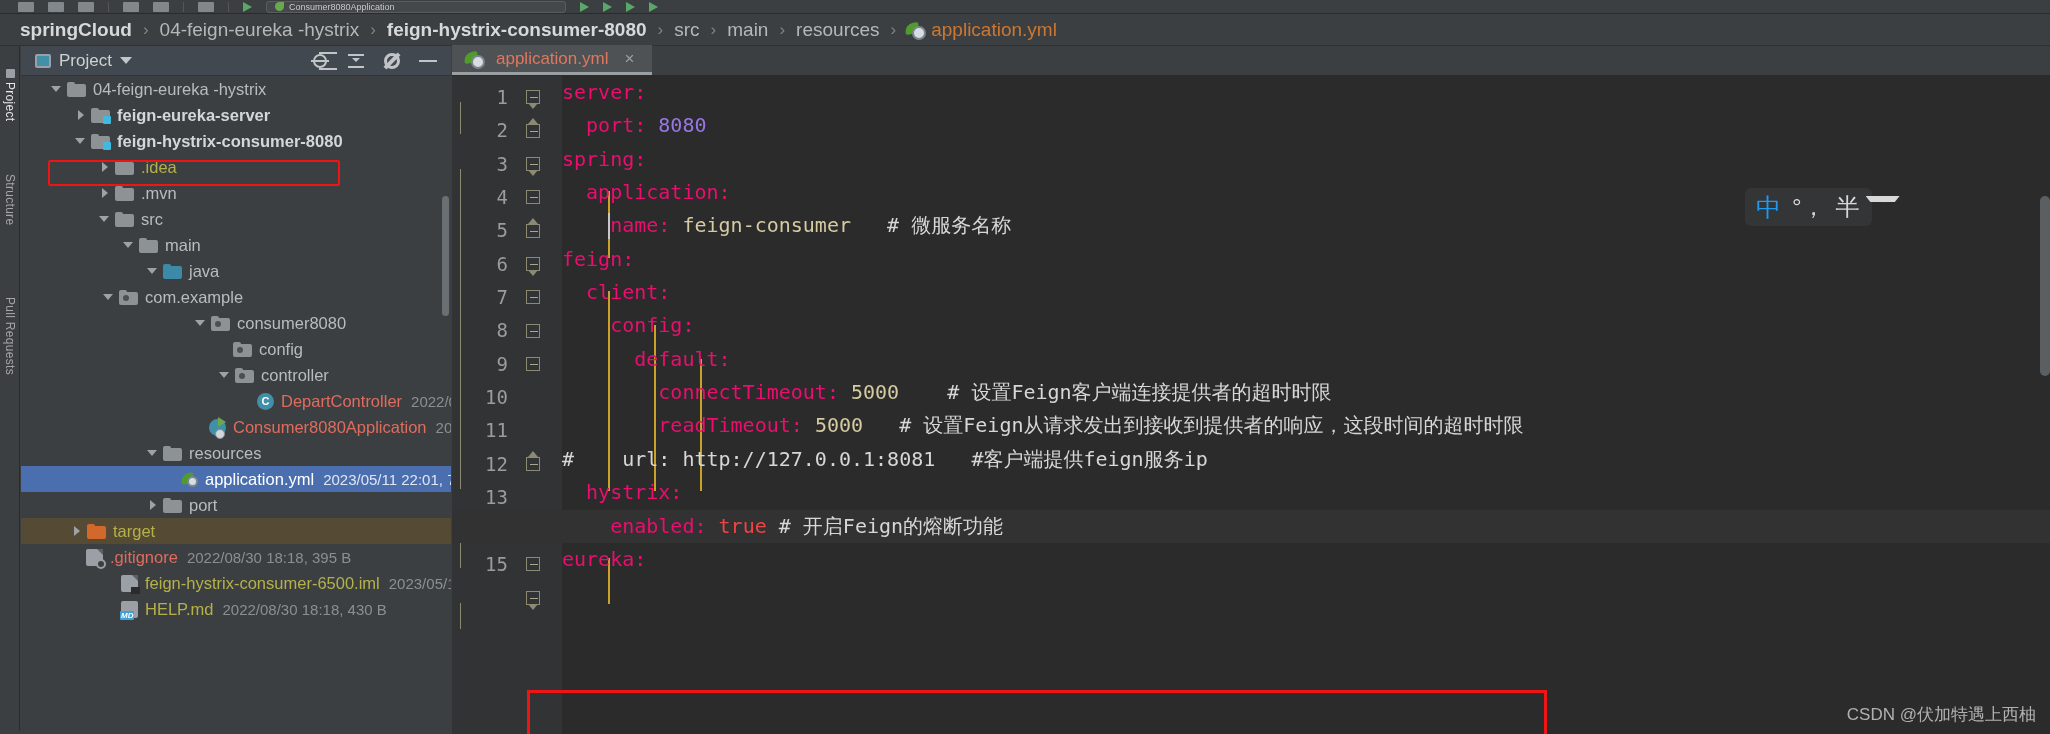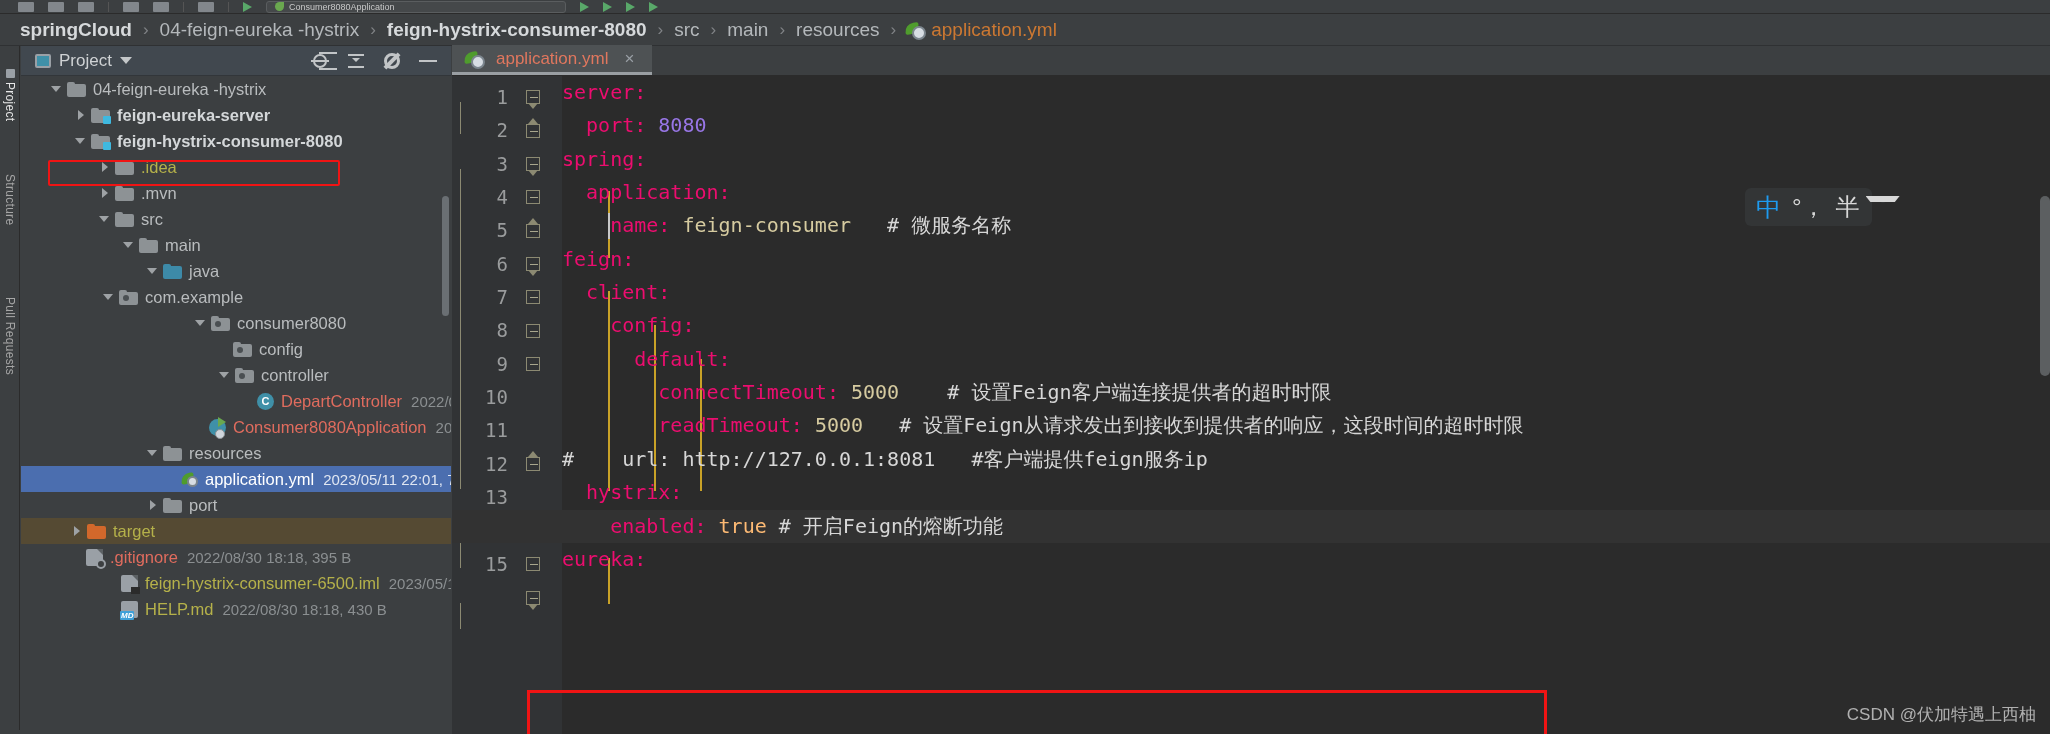--- a/index.html
+++ b/index.html
@@ -202,21 +202,21 @@
     font-family:"DejaVu Sans Mono", monospace; font-size:20px;
   }
   .cline{
     position:absolute; left:0; white-space:pre; height:33.4px; line-height:33.4px;
   }
   .cl-hl{ position:absolute; left:-110px; width:1598px; height:33.4px; background:#323232; }
   .t-key{ color:#ec0d6f; }
   .t-num{ color:#9876e6; }
   .t-val{ color:#d6cba0; }
   .t-cmt{ color:#d7d7d7; }
-  .t-true{ color:#fdba74;margin-top:39px; }
+  .t-true{ color:#ef4444;margin-top:39px; }
 
   .indent-guide{ position:absolute; width:2px; background:#c9a227; }
 
   #caret{ position:absolute; width:2px; background:#c8c8c8; }
 
   #hl-code-box{
     position:absolute; left:75px; top:614px; width:1020px; height:126px;
     border:3px solid #f01414; pointer-events:none;
   }
 

